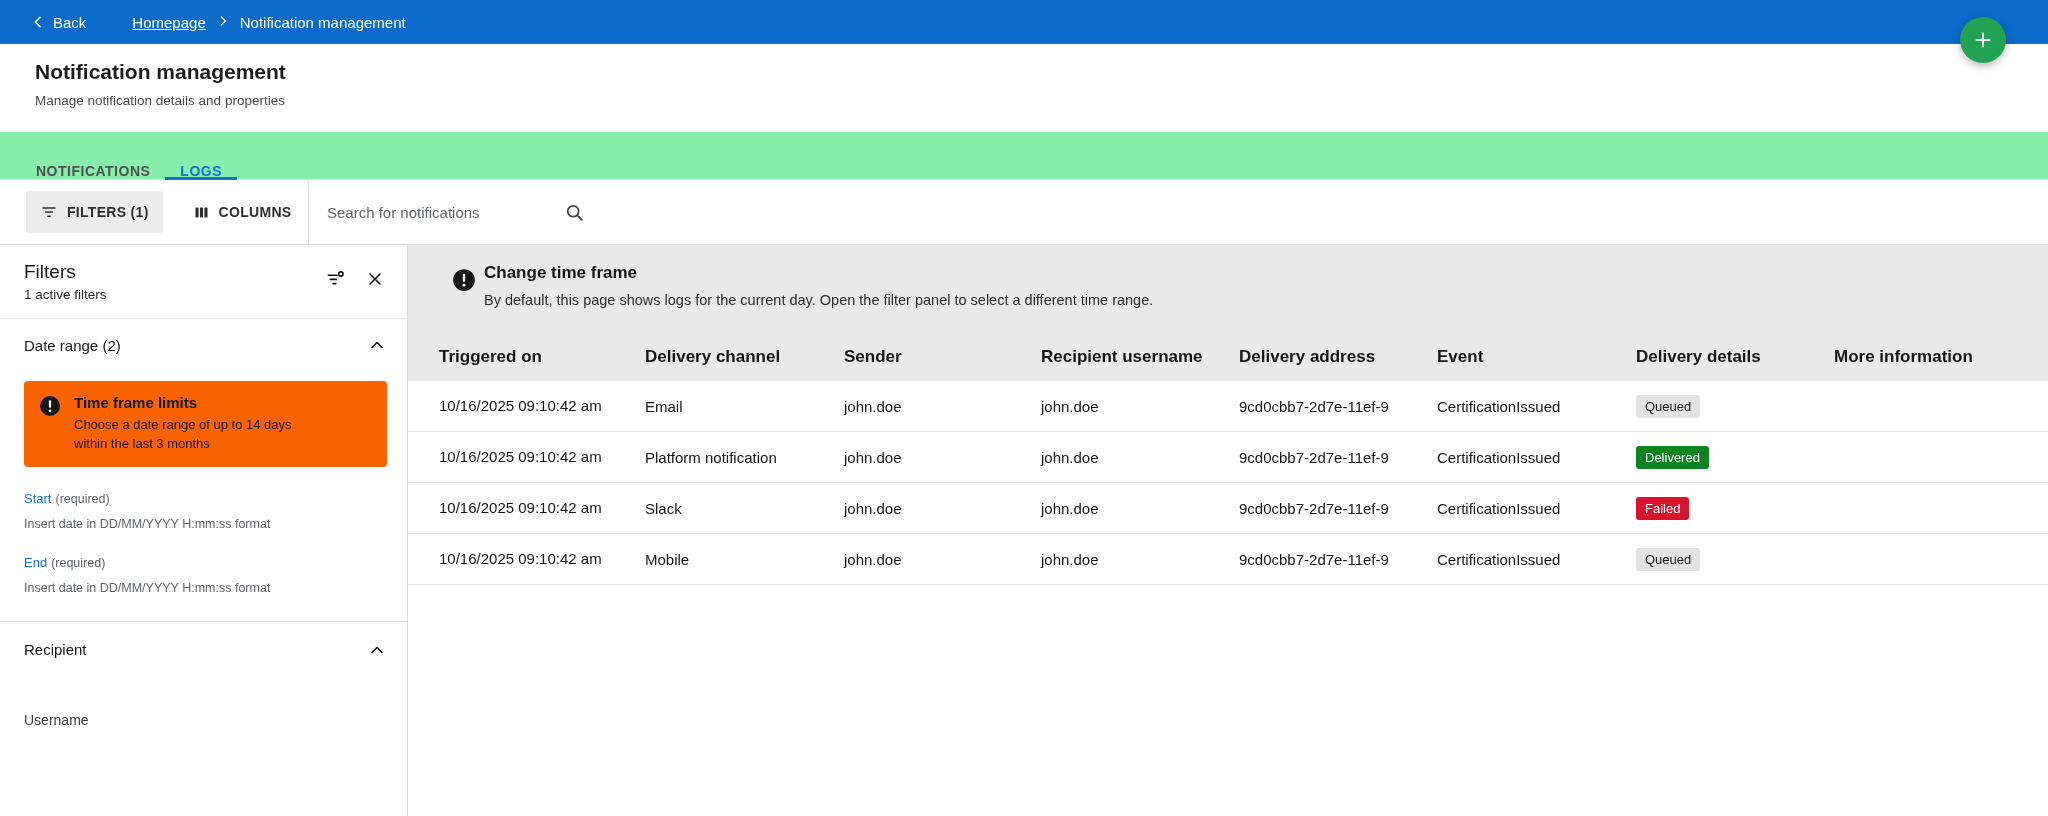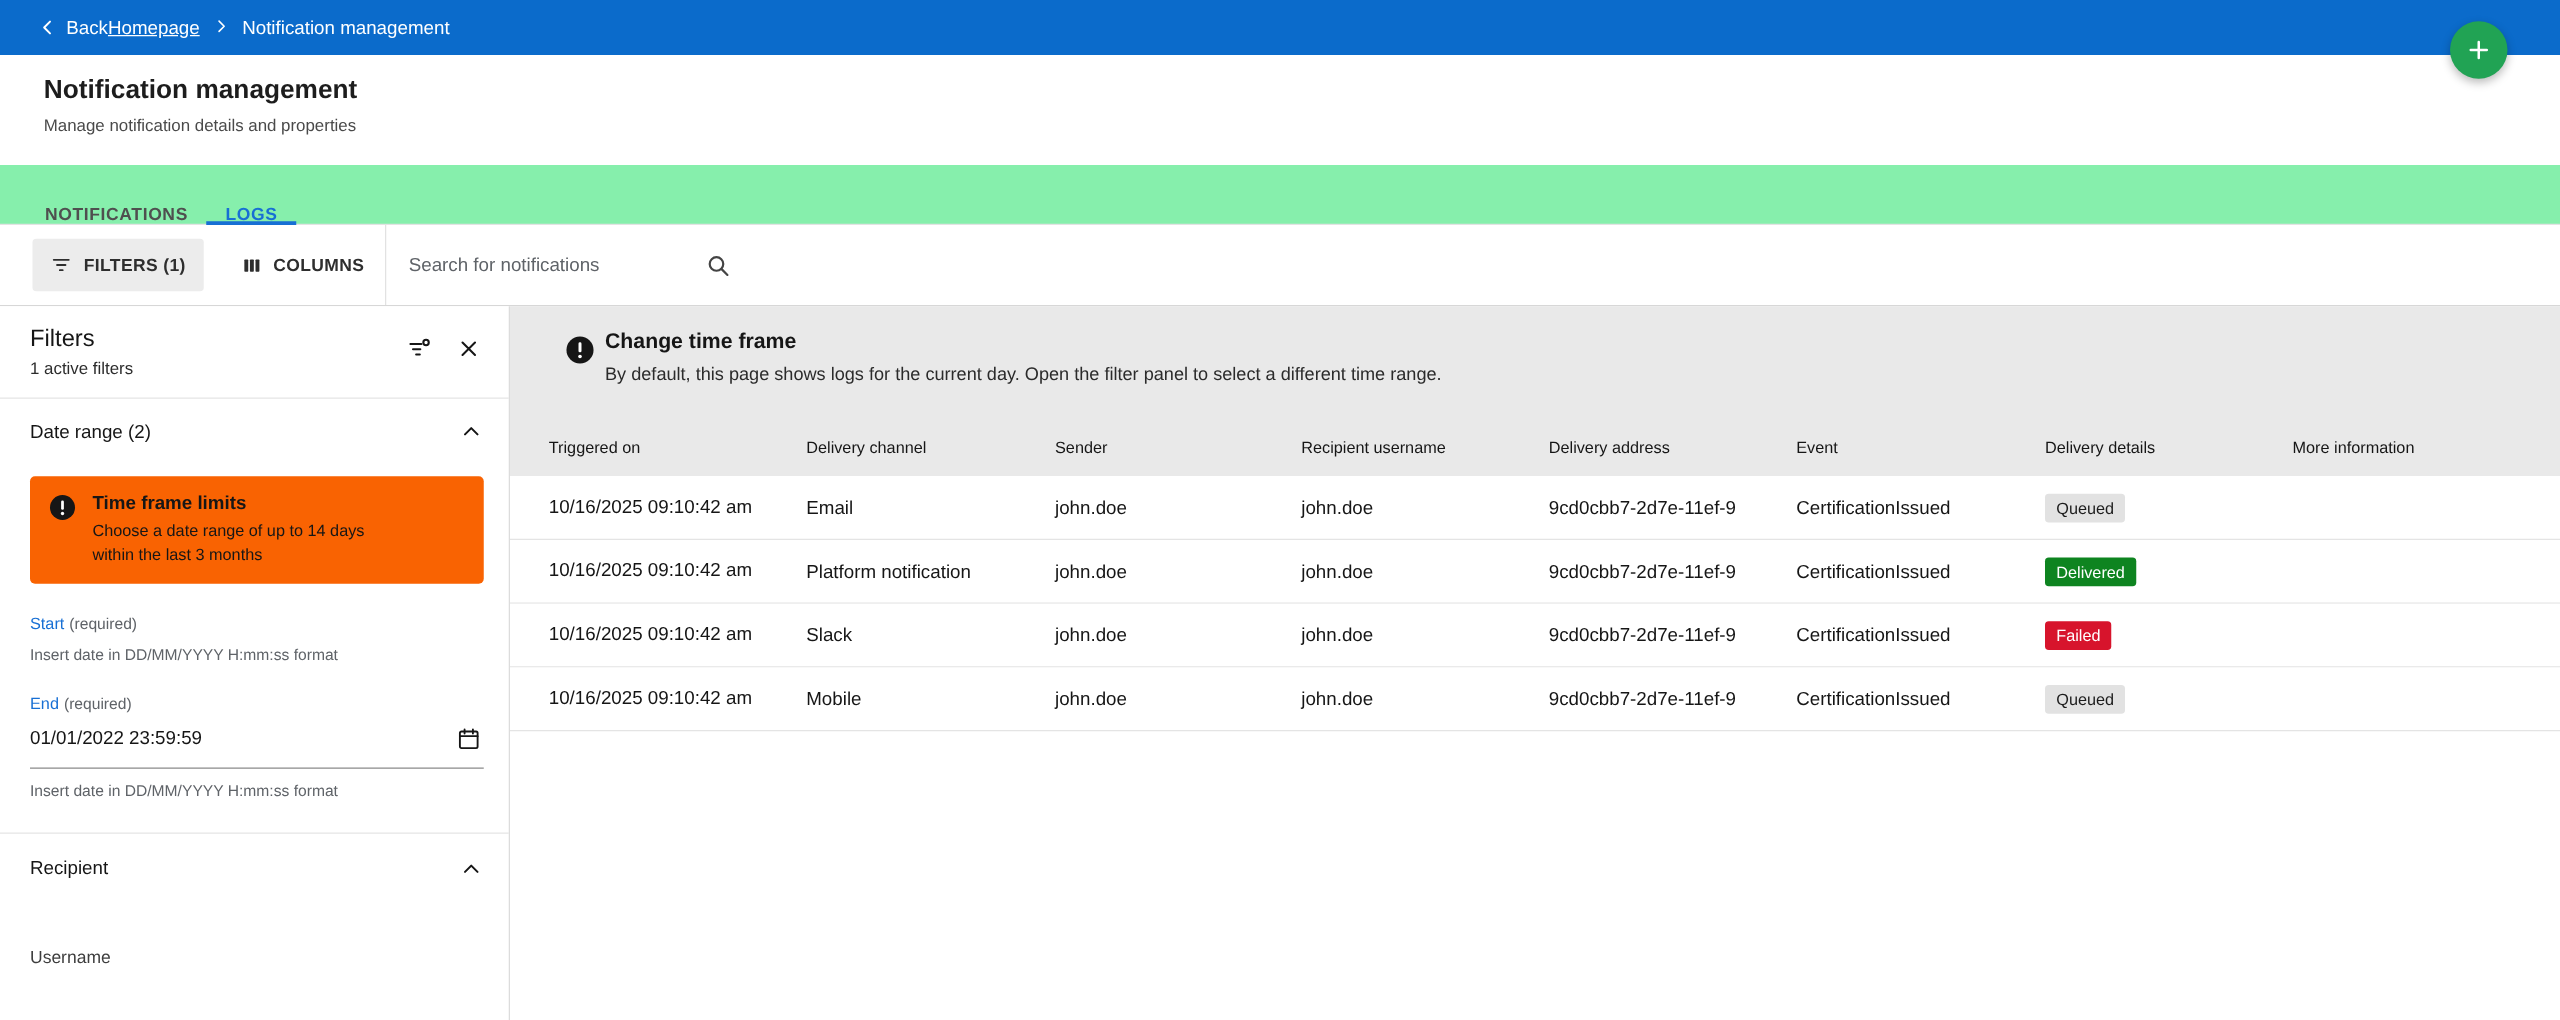--- a/index.html
+++ b/index.html
@@ -5,21 +5,21 @@
   *{box-sizing:border-box;margin:0;padding:0}
   html,body{overflow:hidden;background:#fff}
   .screen{position:relative;width:2048px;height:816px;background:#fff;overflow:hidden;
           font-family:"Liberation Sans",sans-serif;color:#161616}
   .icon{display:inline-flex;align-items:center;justify-content:center;flex:0 0 auto}
 
   
   .topbar{position:absolute;top:0;left:0;right:0;height:44px;background:var(--topbar-blue,#0b6bcb);
           display:flex;align-items:center;padding-left:30px;color:#fff;font-size:15px;z-index:4}
   .back{display:flex;align-items:center;gap:7px;cursor:pointer}
-  .crumbs{display:flex;align-items:flex-start;gap:10px}
+  .crumbs{display:flex;align-items:flex-start;margin-left:46px;gap:10px}
   .crumb-link{text-decoration:underline;cursor:pointer}
 
   
   .fab{position:absolute;left:1960px;top:17px;width:46px;height:46px;border-radius:50%;
        background:var(--fab-green,#21a354);border:none;display:flex;align-items:center;justify-content:center;
        box-shadow:0 3px 8px rgba(0,0,0,.28);z-index:6;cursor:pointer}
 
   
   .page-title{position:absolute;left:35px;top:60px;font-size:21px;font-weight:700;color:#1d1d1d}
   .page-subtitle{position:absolute;left:35px;top:93px;font-size:13.5px;color:#4a4a4a}
@@ -73,21 +73,21 @@
   .field .fhelp{margin-top:11px;font-size:12.5px;color:#5f6368}
   .fp-username{margin-top:52px;font-size:14px;color:#3e3e3e}
 
   
   .gray-zone{position:absolute;left:408px;top:245px;right:0;height:136px;background:var(--banner-gray,#e9e9e9)}
   .banner-icon{position:absolute;left:43px;top:22px}
   .banner-title{position:absolute;left:76px;top:18px;font-size:17px;font-weight:700}
   .banner-body{position:absolute;left:76px;top:47px;font-size:14.5px;color:#2b2b2b}
   .thead{position:absolute;left:0;right:0;top:92px;height:40px;display:grid;
          grid-template-columns:206px 199px 197px 198px 198px 199px 198px 1fr;
-         padding-left:31px;align-items:center;font-size:13px;font-weight:400;color:#161616}
+         padding-left:31px;align-items:center;font-size:17px;font-weight:700;color:#161616}
 
   
   .tbody{position:absolute;left:408px;top:381px;right:0;background:#fff}
   .trow{display:grid;grid-template-columns:206px 199px 197px 198px 198px 199px 198px 1fr;
         padding-left:31px;align-items:center;height:51px;border-bottom:1px solid #e4e4e4;
         font-size:15px;cursor:pointer;background:#fff}
   .cell-trig span{display:inline-block;max-width:165px;line-height:1.27}
   .badge{display:inline-block;font-size:13px;line-height:1;padding:5px 9px;border-radius:3px}
   .badge-queued{background:var(--queued-gray,#e2e2e2);color:#1c1c1c}
   .badge-delivered{background:var(--delivered-green,#0e8420);color:#fff}
@@ -290,31 +290,20 @@
         <div class="flabel">
           <span class="lnk">Start</span><span class="req">(required)</span>
         </div>
         <div class="fhelp">Insert date in DD/MM/YYYY H:mm:ss format</div>
       </div>
 
       <div class="field">
         <div class="flabel">
           <span class="lnk">End</span><span class="req">(required)</span>
         </div>
-        <div class="fval">
-          <span class="v">01/01/2022 23:59:59</span>
-          <button class="icon-btn">
-            <span class="icon">
-              <svg width="20" height="20" viewBox="0 0 24 24" fill="none" stroke="currentColor" stroke-width="1.8" stroke-linecap="round">
-                  <rect x="3.5" y="5" width="17" height="16" rx="1.5"></rect>
-                  <path d="M3.5 9.5h17M8 3v4M16 3v4"></path>
-                </svg>
-            </span>
-          </button>
-        </div>
         <div class="fhelp">Insert date in DD/MM/YYYY H:mm:ss format</div>
       </div>
 
       <div class="fp-divider lower"></div>
 
       <div class="fp-section recipient">
         <span>Recipient</span>
         <span class="icon">
           <svg width="20" height="20" viewBox="0 0 24 24" fill="none" stroke="currentColor" stroke-width="2" stroke-linecap="round" stroke-linejoin="round">
               <path d="M6 15l6-6 6 6"></path>

